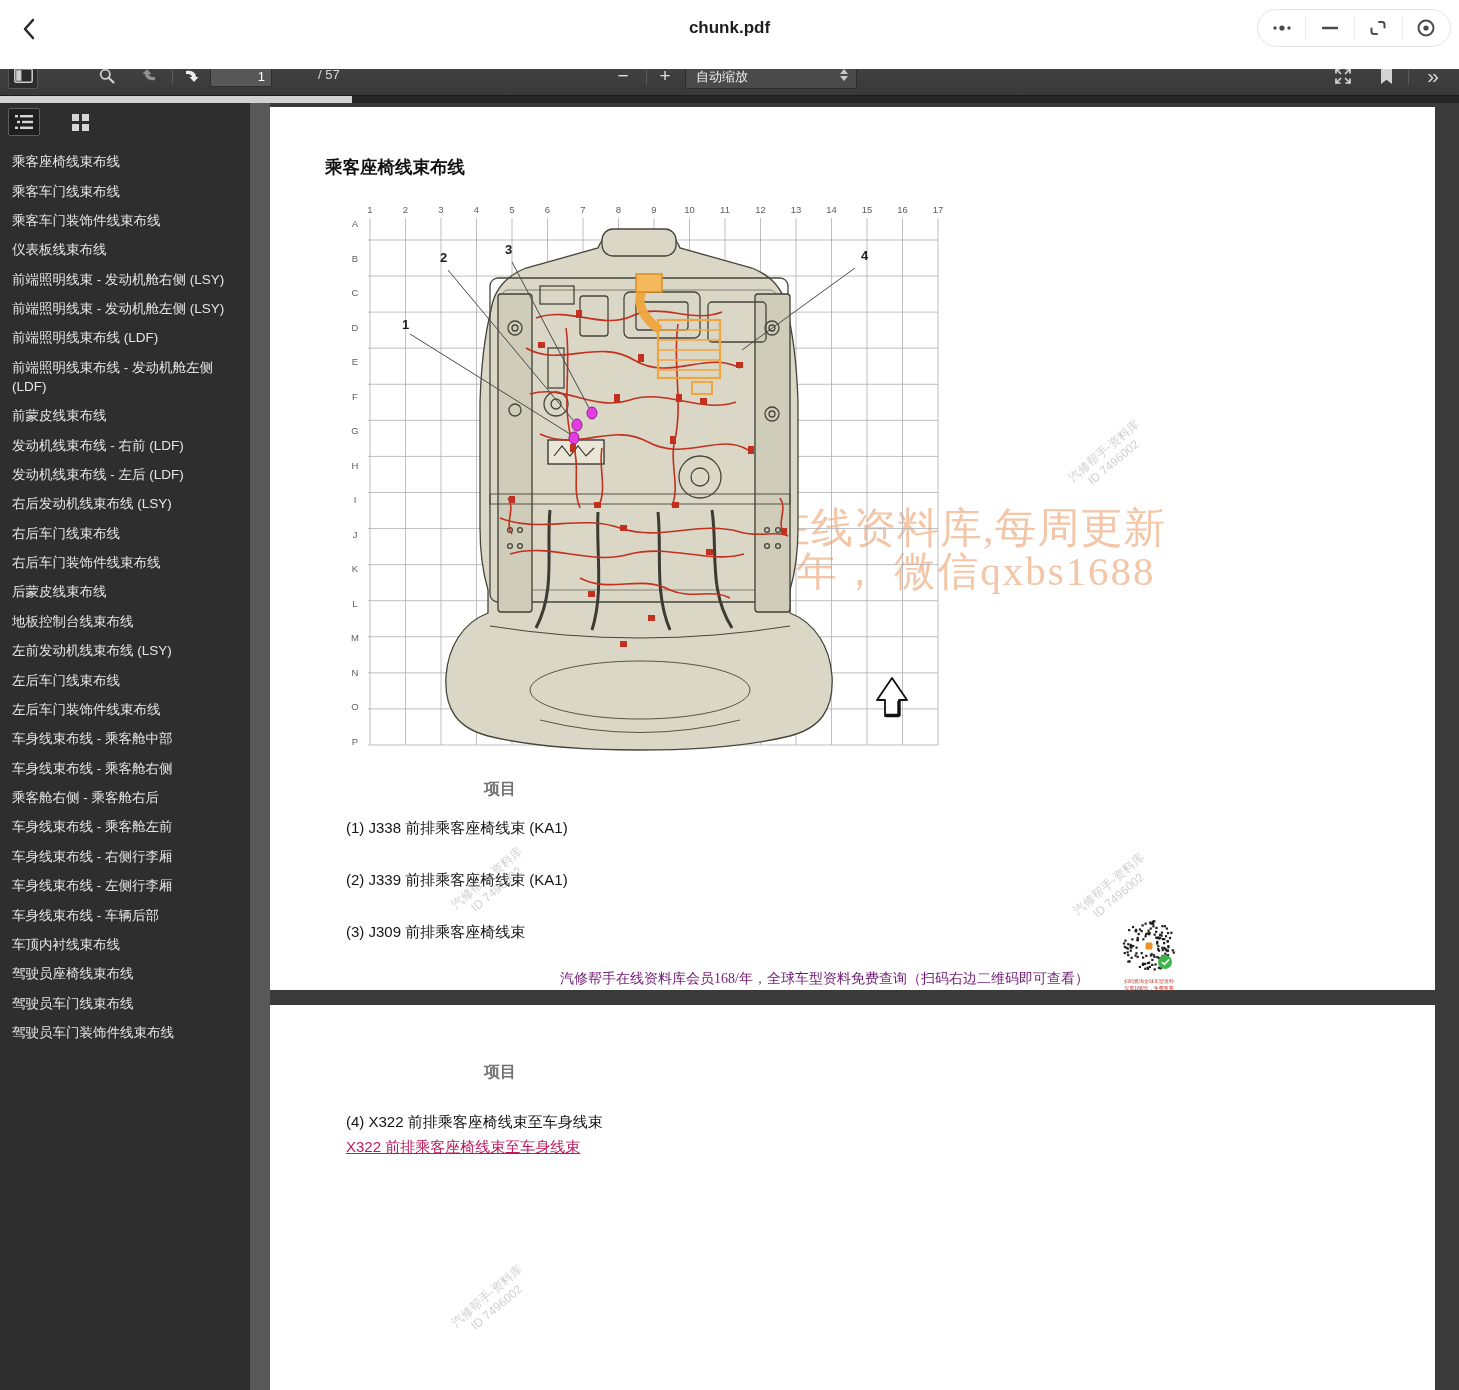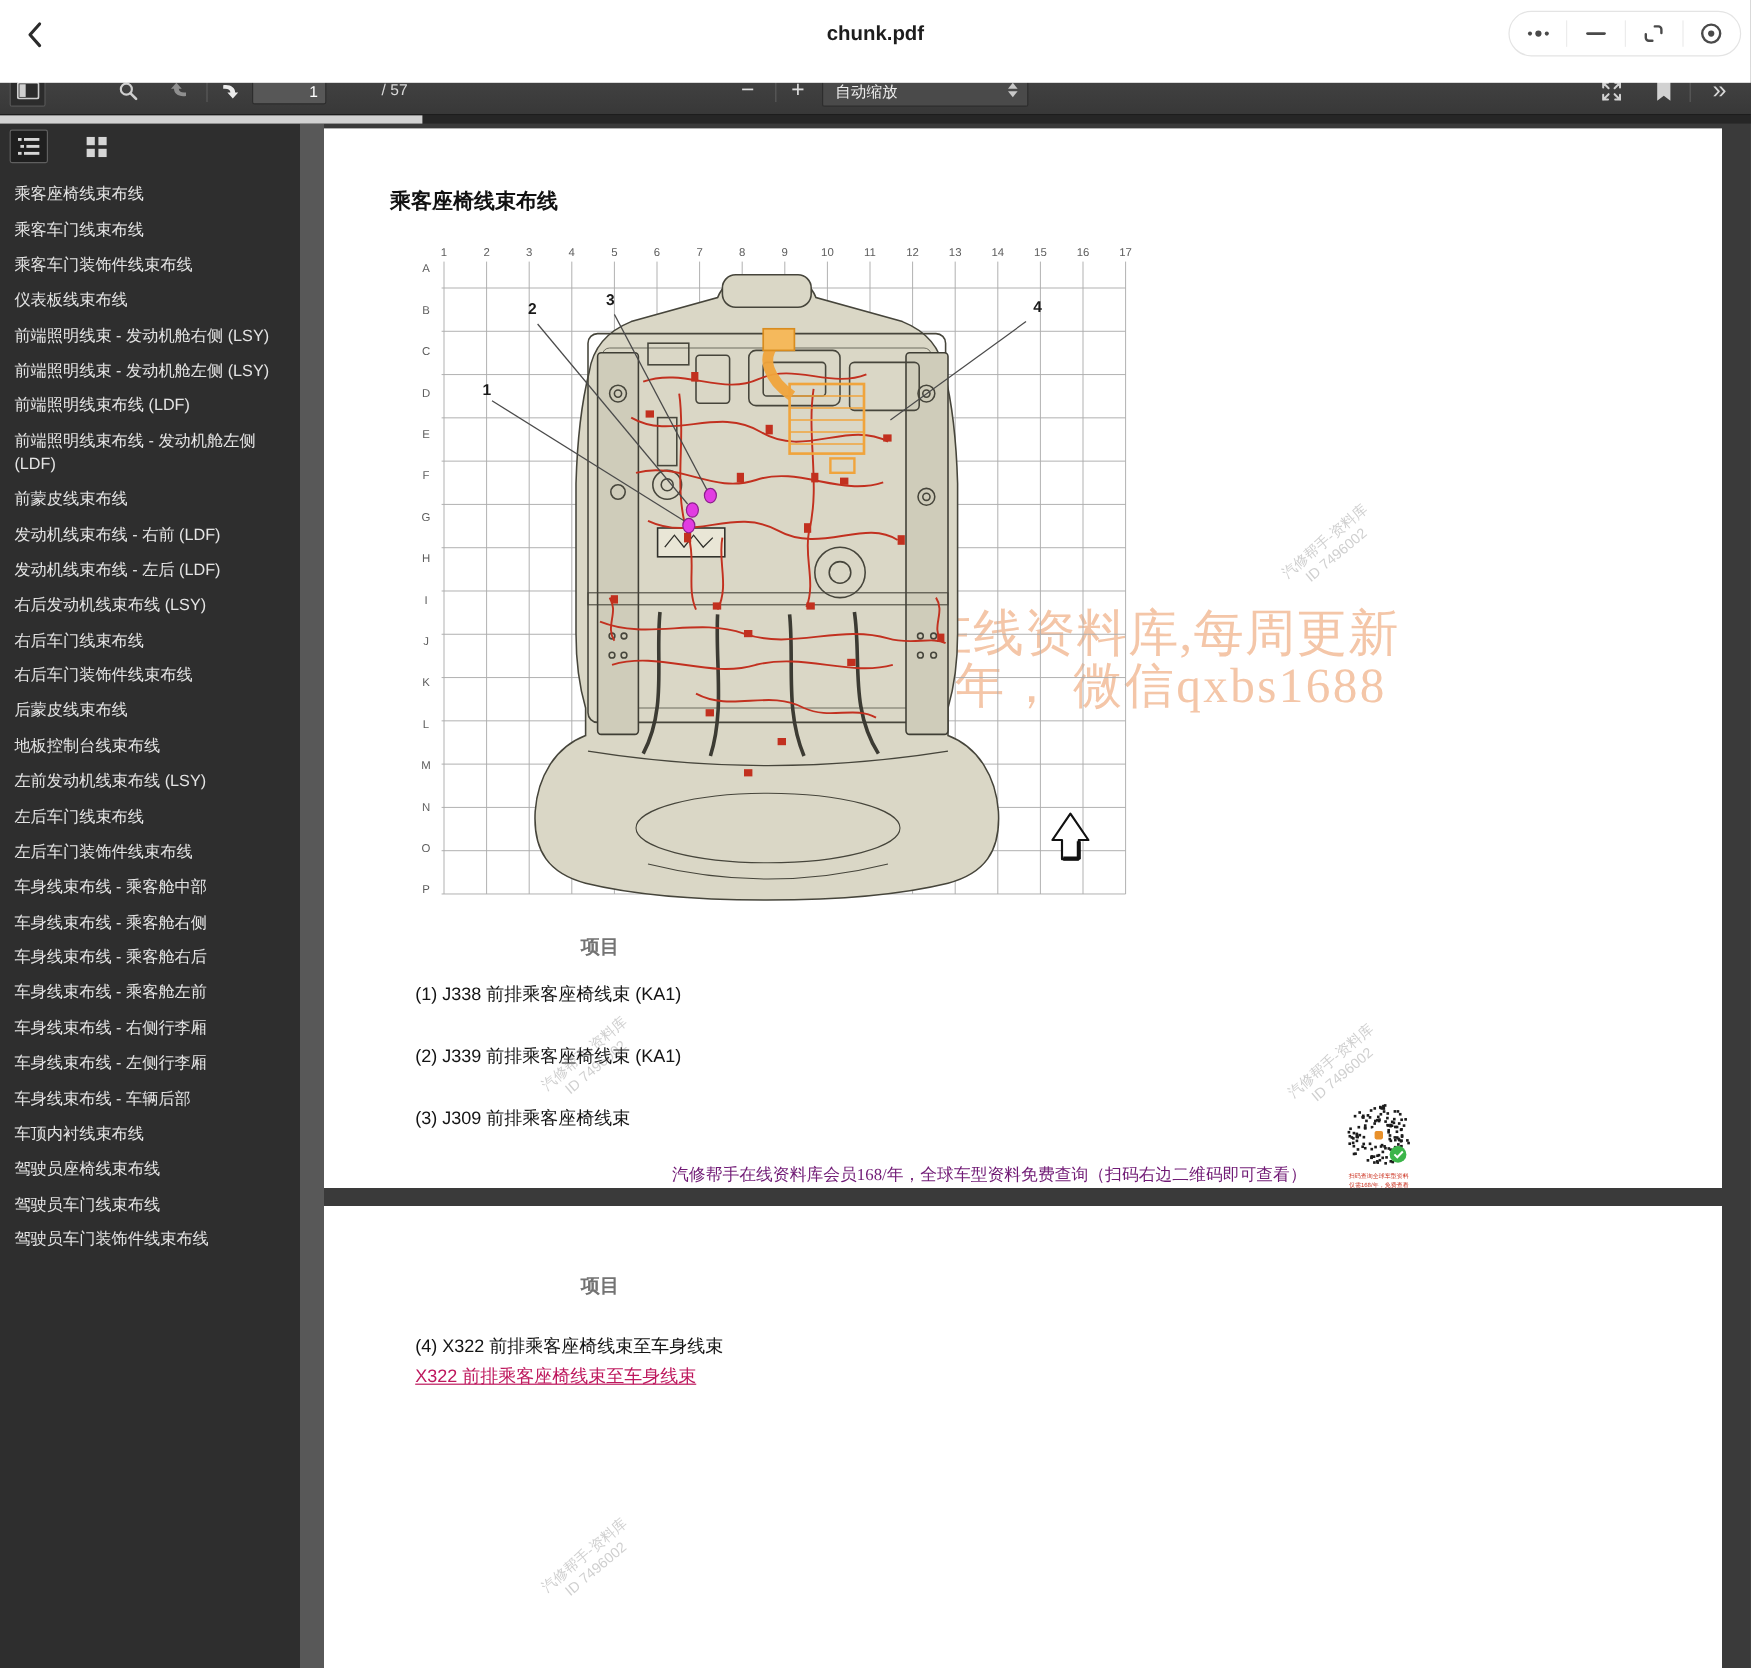--- a/index.html
+++ b/index.html
@@ -247,21 +247,21 @@
       <div class="sb-item">右后发动机线束布线 (LSY)</div>
       <div class="sb-item">右后车门线束布线</div>
       <div class="sb-item">右后车门装饰件线束布线</div>
       <div class="sb-item">后蒙皮线束布线</div>
       <div class="sb-item">地板控制台线束布线</div>
       <div class="sb-item">左前发动机线束布线 (LSY)</div>
       <div class="sb-item">左后车门线束布线</div>
       <div class="sb-item">左后车门装饰件线束布线</div>
       <div class="sb-item">车身线束布线 - 乘客舱中部</div>
       <div class="sb-item">车身线束布线 - 乘客舱右侧</div>
-      <div class="sb-item">车身线束布线 - 乘客舱右后</div>
+      <div class="sb-item">乘客舱右侧 - 乘客舱右后</div>
       <div class="sb-item">车身线束布线 - 乘客舱左前</div>
       <div class="sb-item">车身线束布线 - 右侧行李厢</div>
       <div class="sb-item">车身线束布线 - 左侧行李厢</div>
       <div class="sb-item">车身线束布线 - 车辆后部</div>
       <div class="sb-item">车顶内衬线束布线</div>
       <div class="sb-item">驾驶员座椅线束布线</div>
       <div class="sb-item">驾驶员车门线束布线</div>
       <div class="sb-item">驾驶员车门装饰件线束布线</div>
     </div>
 </div>

